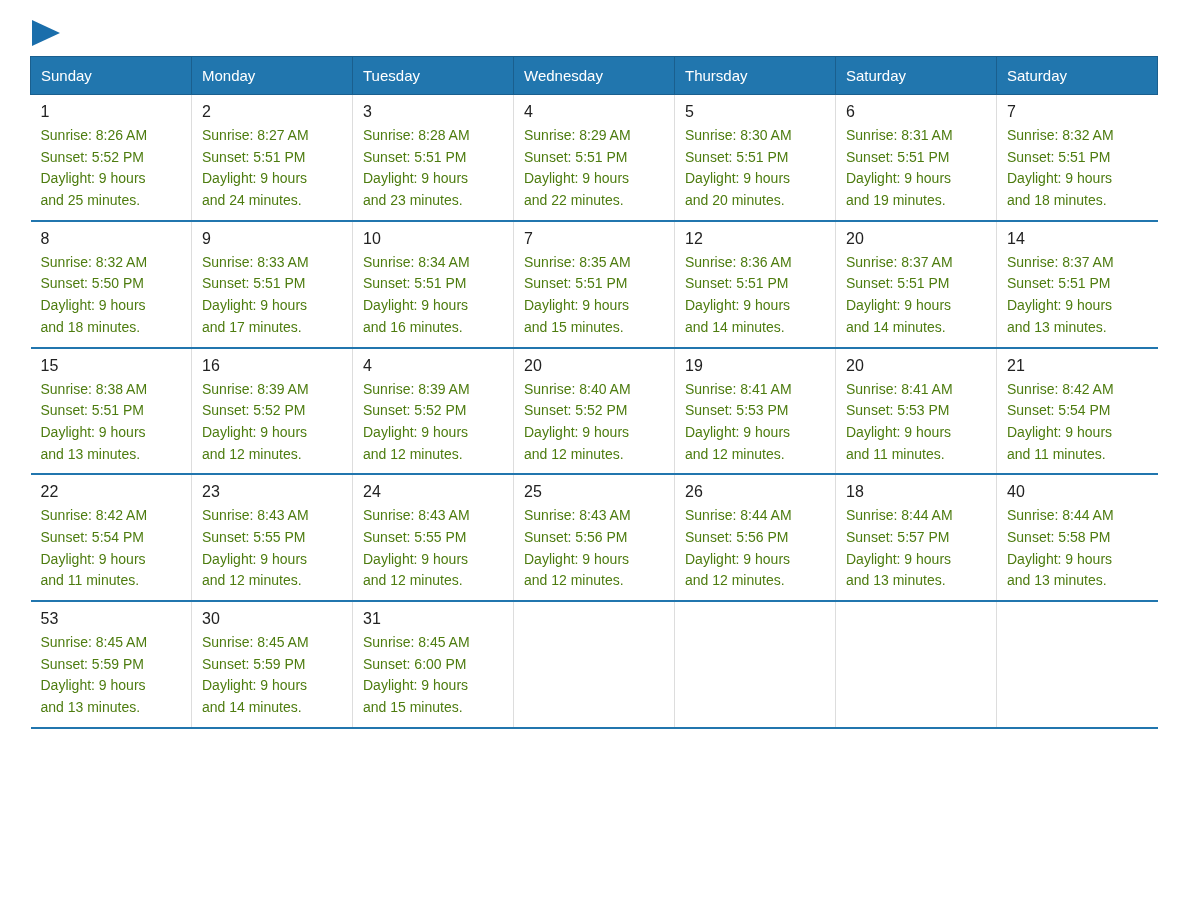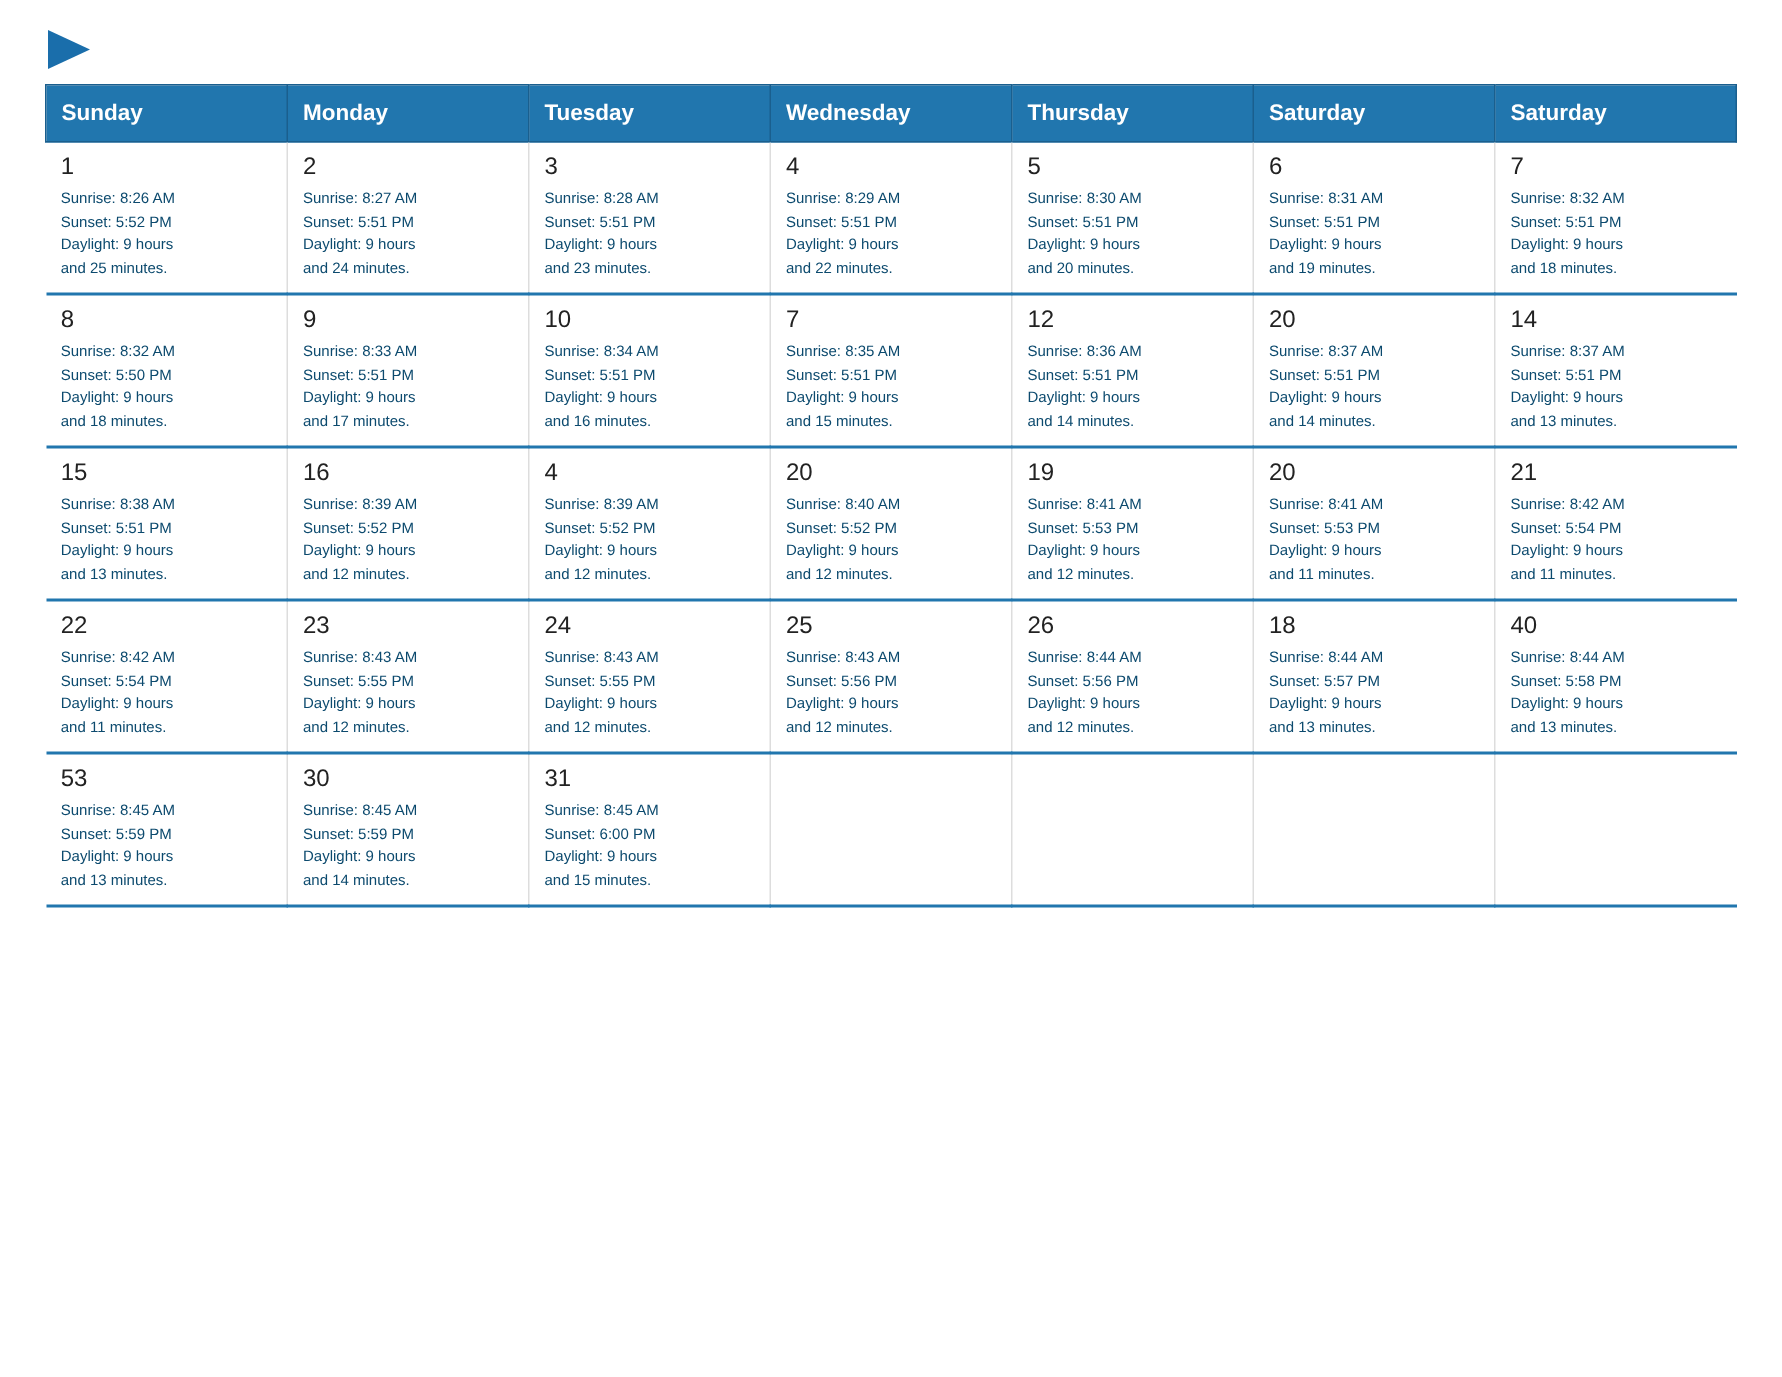--- a/index.html
+++ b/index.html
@@ -46,21 +46,21 @@
       margin-top: 14px;
     }
     thead tr {
       background-color: #2176ae;
     }
     thead th {
       color: #fff;
       padding: 10px 10px;
       text-align: left;
       font-size: 15px;
-      font-weight: bold;
+      font-weight: normal;
       border: 1px solid #1a5f8e;
     }
     tbody tr {
       border-bottom: 2px solid #2176ae;
     }
     tbody td {
       vertical-align: top;
       padding: 8px 10px;
       font-size: 13px;
       color: #333;
@@ -72,22 +72,22 @@
       border-right: none;
     }
     .day-number {
       font-size: 16px;
       font-weight: normal;
       color: #222;
       display: block;
       margin-bottom: 4px;
     }
     .day-info {
-      font-size: 10px;
-      color: #0c4a6e;
+      font-size: 14px;
+      color: #4d7c0f;
       line-height: 1.55;
     }
     .logo-wrapper {
       display: flex;
       flex-direction: column;
       align-items: flex-start;
     }
     .logo-line1 {
       display: flex;
       align-items: center;

